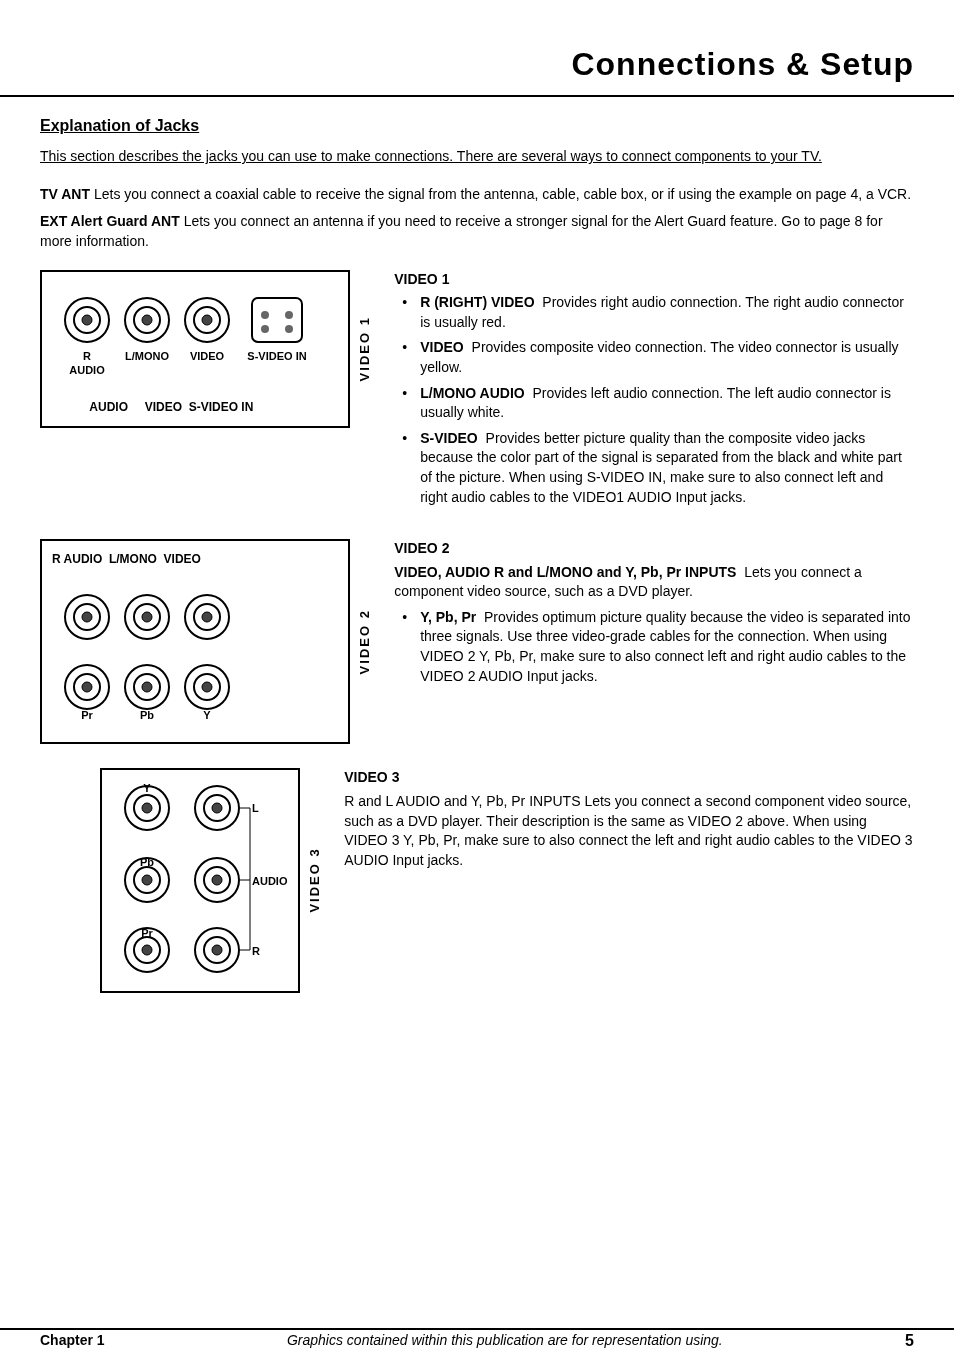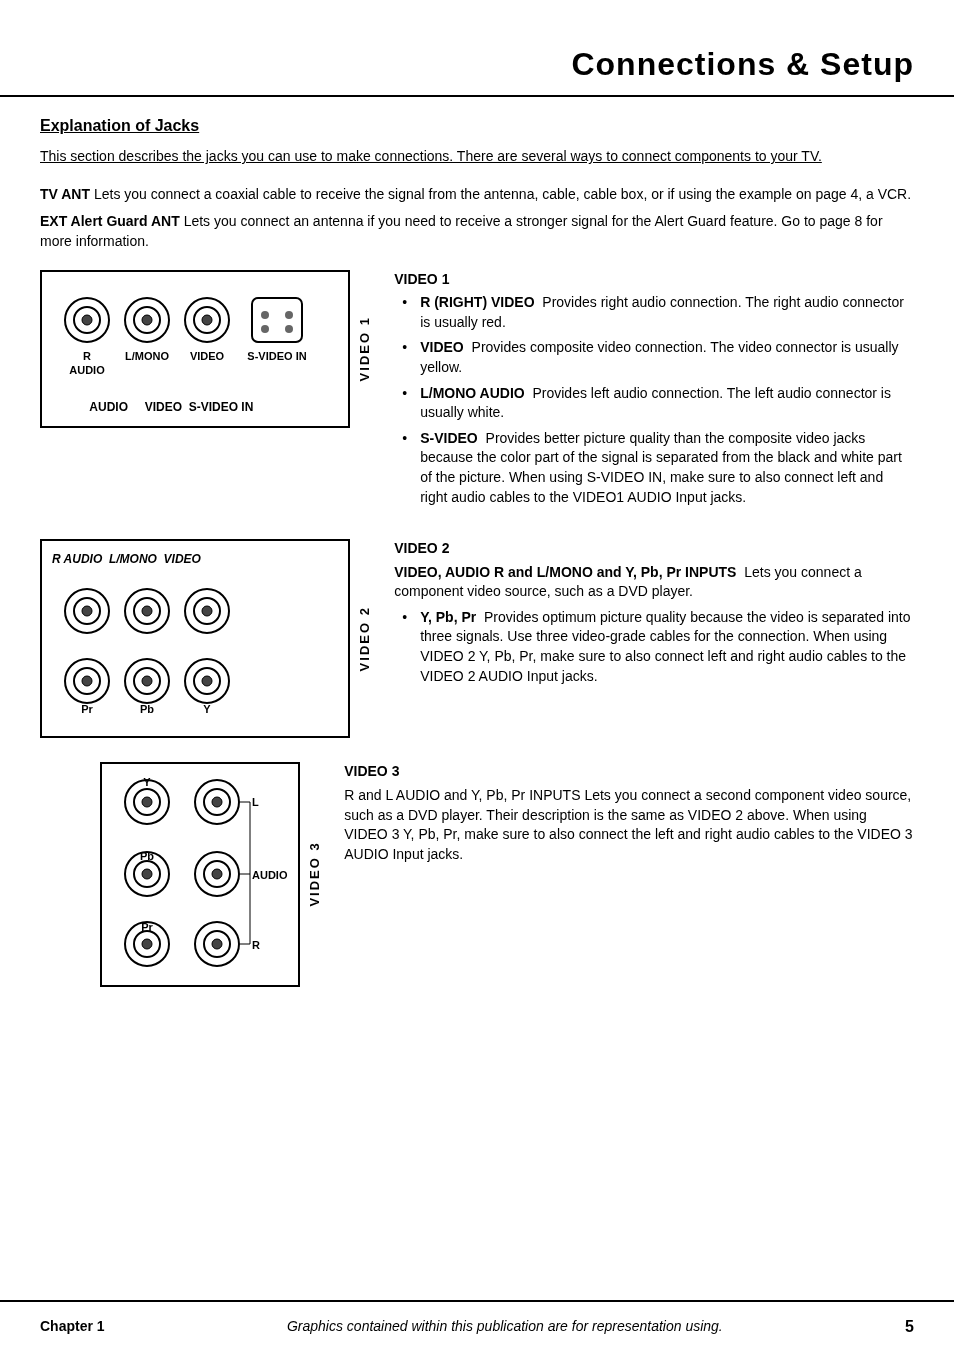--- a/index.html
+++ b/index.html
@@ -141,21 +141,21 @@
       font-weight: bold;
     }
 
     
     .page-footer {
       position: absolute;
       bottom: 0;
       left: 0;
       right: 0;
       border-top: 2px solid #000;
-      padding: 14px 40px;
+      padding: 0 40px;
       display: flex;
       flex-direction: row;
       justify-content: space-between;
       align-items: center;
       font-size: 14px;
     }
     .footer-left {
       font-weight: bold;
     }
     .footer-center {
@@ -239,21 +239,21 @@
         <li><strong>VIDEO</strong>&nbsp;&nbsp;Provides composite video connection. The video connector is usually yellow.</li>
         <li><strong>L/MONO AUDIO</strong>&nbsp;&nbsp;Provides left audio connection. The left audio connector is usually white.</li>
         <li><strong>S-VIDEO</strong>&nbsp;&nbsp;Provides better picture quality than the composite video jacks because the color part of the signal is separated from the black and white part of the picture. When using S-VIDEO IN, make sure to also connect left and right audio cables to the VIDEO1 AUDIO Input jacks.</li>
       </ul>
     </div>
   </div>
 
   <div class="diagram-section" style="margin-top:24px;">
     <div class="diagram-wrapper">
       <div class="diagram-box" style="width:310px; min-height:160px;">
-        <div style="font-size:12px; font-weight:bold; margin-bottom:13px;font-style:italic;">R AUDIO&nbsp;&nbsp;L/MONO&nbsp;&nbsp;VIDEO</div>
+        <div style="font-size:12px; font-weight:bold; margin-bottom:19px;">R AUDIO&nbsp;&nbsp;L/MONO&nbsp;&nbsp;VIDEO</div>
         <svg width="290" height="140">
 
           <circle cx="35" cy="30" r="22" class="jack-outer"></circle>
           <circle cx="35" cy="30" r="13" class="jack-circle"></circle>
           <circle cx="35" cy="30" r="5" class="jack-inner"></circle>
 
           <circle cx="95" cy="30" r="22" class="jack-outer"></circle>
           <circle cx="95" cy="30" r="13" class="jack-circle"></circle>
           <circle cx="95" cy="30" r="5" class="jack-inner"></circle>
 

